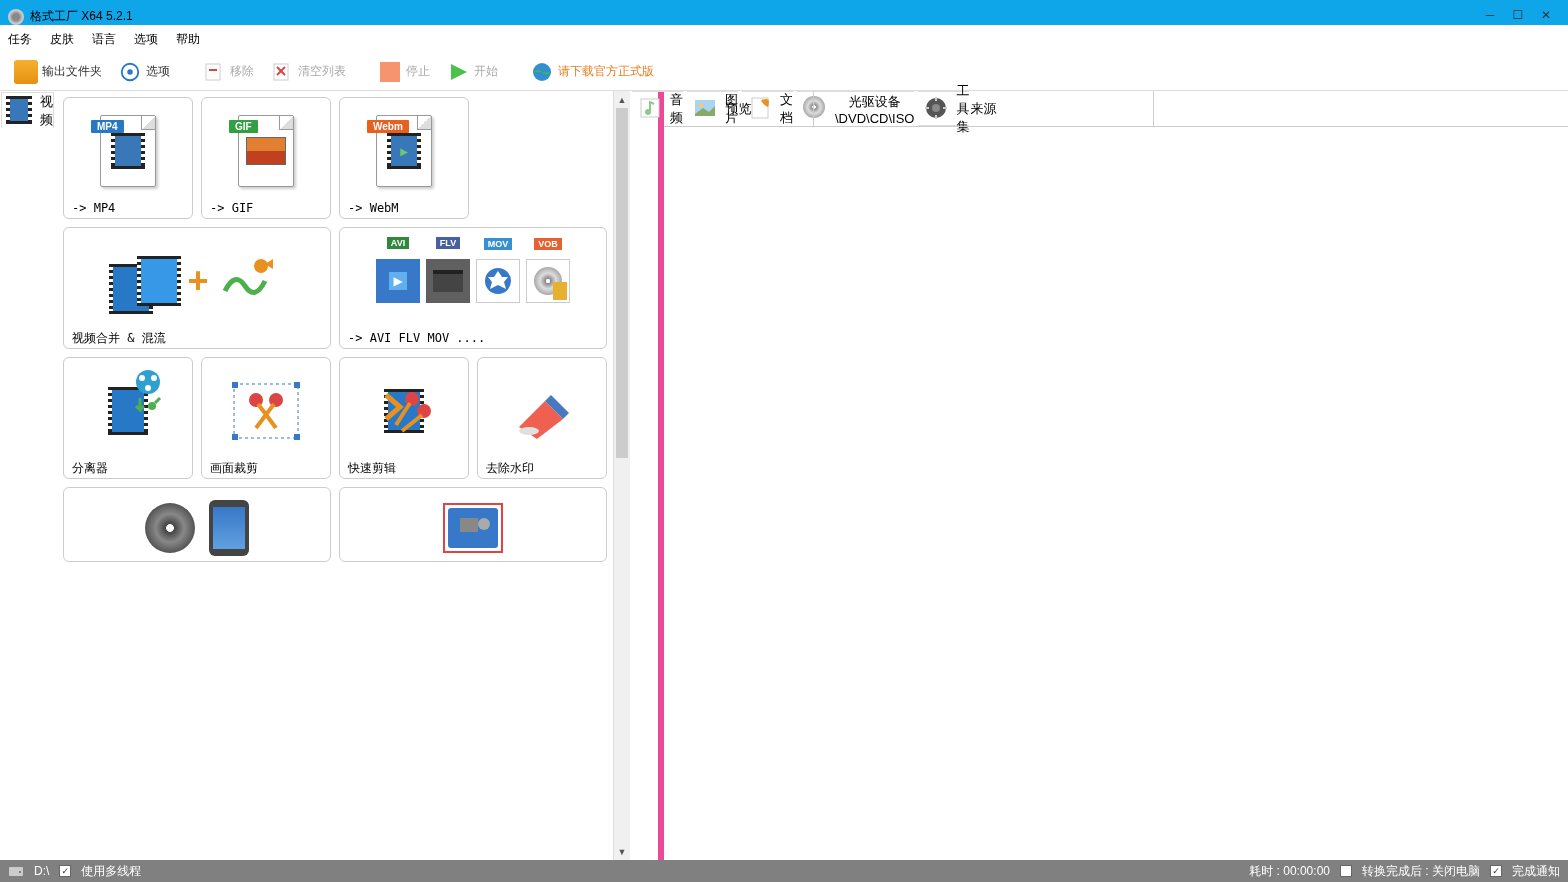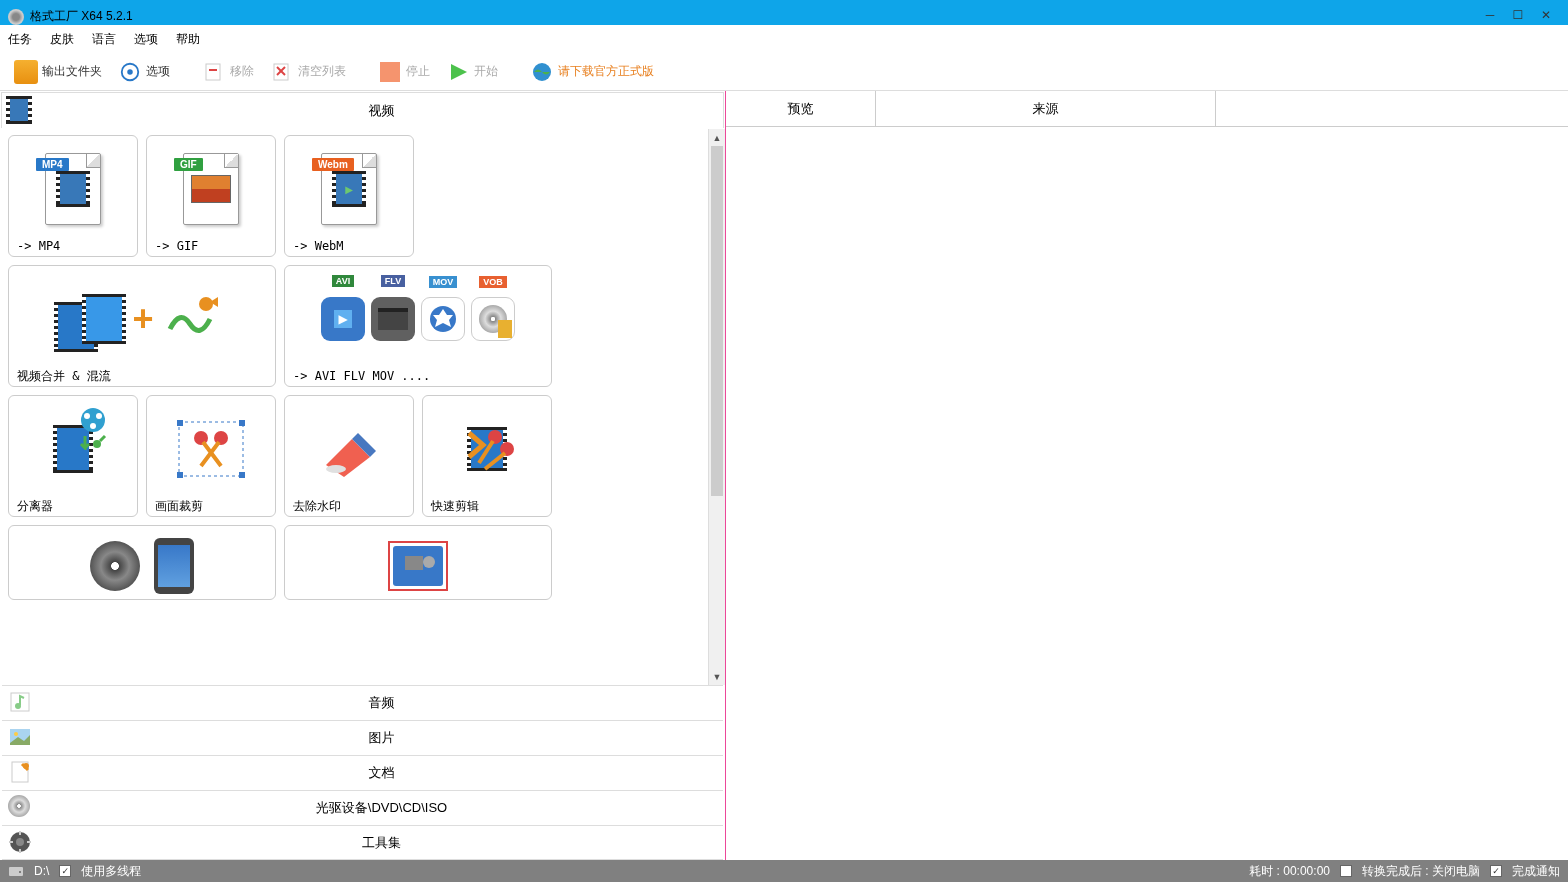--- a/index.html
+++ b/index.html
@@ -8,21 +8,21 @@
 .titlebar .logo{width:16px;height:16px;border-radius:50%;background:radial-gradient(circle,#888 30%,#ccc 60%);margin-right:6px}
 .titlebar .title{flex:1;color:#000}
 .winbtn{width:28px;height:20px;display:flex;align-items:center;justify-content:center;color:#333}
 .menubar{height:28px;display:flex;align-items:center;padding:0 8px;gap:18px;background:#fff}
 .menubar span{color:#000;cursor:default}
 .toolbar{height:38px;display:flex;padding:0 8px;gap:4px;background:#fff;border-bottom:1px solid #ddd}
 .tbtn{display:flex;align-items:center;gap:4px;padding:2px 6px;color:#333}
 .tbtn.disabled{color:#aaa}
 .tbtn .ico{width:24px;height:24px;display:flex;align-items:center;justify-content:center;border-radius:3px}
 .main{flex:1;display:flex;min-height:0}
-.left{width:726px;display:flex;flex-direction:column;border-right:1px solid #ec4899}
+.left{width:664px;display:flex;border-right:6px solid #ec4899}
 .secthead{height:36px;display:flex;align-items:center;border:1px solid #ddd;border-bottom:none;margin:1px}
 .secthead .sico{width:30px;height:30px;margin:0 4px}
 .secthead .slabel{flex:1;text-align:center;font-size:13px}
 .grid-wrap{flex:1;display:flex;min-height:0}
 .grid{flex:1;overflow:hidden;padding:6px 6px 0 8px}
 .scrollbar{width:17px;background:#f0f0f0;border-left:1px solid #ddd;position:relative}
 .scrollbar .arrow{height:17px;display:flex;align-items:center;justify-content:center;font-size:9px;color:#555}
 .scrollbar .thumb{position:absolute;top:17px;left:2px;right:2px;height:350px;background:#ccc}
 .row{display:flex;gap:8px;margin-bottom:8px}
 .tile{border:1px solid #ccc;border-radius:6px;background:#fff;display:flex;flex-direction:column;padding:6px 8px 0;height:122px}
@@ -40,21 +40,21 @@
 .photo{width:40px;height:28px;background:linear-gradient(#e08030 50%,#c04020 50%);border:1px solid #666}
 .cat{height:35px;display:flex;align-items:center;border-top:1px solid #ddd;margin:0 2px}
 .cat .cico{width:26px;height:26px;margin:0 6px}
 .cat .clabel{flex:1;text-align:center;font-size:13px}
 .right{flex:1;display:flex;flex-direction:column}
 .colhead{height:36px;display:flex;border-bottom:1px solid #ccc}
 .colhead div{display:flex;align-items:center;justify-content:center;border-right:1px solid #ccc;font-size:13px}
 .statusbar{height:22px;background:#808080;color:#fff;display:flex;align-items:center;padding:0 8px;gap:10px;font-size:12px}
 .statusbar .spacer{flex:1}
 .cb{width:12px;height:12px;background:#fff;border:1px solid #666;display:inline-flex;align-items:center;justify-content:center;font-size:9px;color:#333}
-.smallbox{width:44px;height:44px;border-radius:9px;display:flex;align-items:center;justify-content:center;position:relative;margin:0 3px}
+.smallbox{width:44px;height:44px;border-radius:0;display:flex;align-items:center;justify-content:center;position:relative;margin:0 3px}
 .smalllabel{position:absolute;top:-22px;padding:1px 4px;font-size:9px;color:#fff;font-weight:bold}
 </style>
 </head>
 <body>
 
 <div class="titlebar">
   <div class="logo"></div>
   <div class="title">格式工厂 X64 5.2.1</div>
   <div class="winbtn">─</div>
   <div class="winbtn">☐</div>
@@ -240,39 +240,39 @@
                   <rect x="68" y="58" width="6" height="6" fill="#3878c8"></rect>
                   <circle cx="30" cy="24" r="7" fill="#d44"></circle>
                   <circle cx="50" cy="24" r="7" fill="#d44"></circle>
                   <path d="M32 28 L50 52 M48 28 L30 52" stroke="#e89020" stroke-width="4"></path>
                 </svg>
               </div>
             <div class="label">画面裁剪</div>
           </div>
           <div class="tile w1">
             <div class="iconarea">
-                <svg width="70" height="60">
-                  <path d="M12 46 L38 20 L56 38 L30 58 Z" fill="#f06050"></path>
-                  <path d="M38 20 L44 14 L62 32 L56 38 Z" fill="#4878c0"></path>
-                  <ellipse cx="22" cy="50" rx="10" ry="4" fill="#e0e0e0"></ellipse>
-                </svg>
-              </div>
-            <div class="label">去除水印</div>
-          </div>
-          <div class="tile w1">
-            <div class="iconarea">
                 <div class="filmicon" style="width:40px;height:44px;background:#2878c8"></div>
                 <svg width="60" height="60" style="position:absolute">
                   <path d="M12 38 L26 26 L12 14" stroke="#e89020" stroke-width="5" fill="none"></path>
                   <circle cx="38" cy="18" r="7" fill="#d44"></circle>
                   <circle cx="50" cy="30" r="7" fill="#d44"></circle>
                   <path d="M36 22 L22 44 M48 34 L28 50" stroke="#e89020" stroke-width="4"></path>
                 </svg>
               </div>
             <div class="label">快速剪辑</div>
+          </div>
+          <div class="tile w1">
+            <div class="iconarea">
+                <svg width="70" height="60">
+                  <path d="M12 46 L38 20 L56 38 L30 58 Z" fill="#f06050"></path>
+                  <path d="M38 20 L44 14 L62 32 L56 38 Z" fill="#4878c0"></path>
+                  <ellipse cx="22" cy="50" rx="10" ry="4" fill="#e0e0e0"></ellipse>
+                </svg>
+              </div>
+            <div class="label">去除水印</div>
           </div>
         </div>
         <div class="row">
           <div class="tile w2" style="height:75px">
             <div class="iconarea">
                 <div class="cdicon" style="width:50px;height:50px;background:radial-gradient(circle,#fff 10%,#444 12%,#888 40%,#555 70%)"></div>
                 <div style="width:40px;height:56px;background:#444;border-radius:6px;margin-left:14px;display:flex;align-items:center;justify-content:center">
                   <div style="width:32px;height:42px;background:linear-gradient(#3878c8,#60a0e0)"></div>
                 </div>
               </div>

